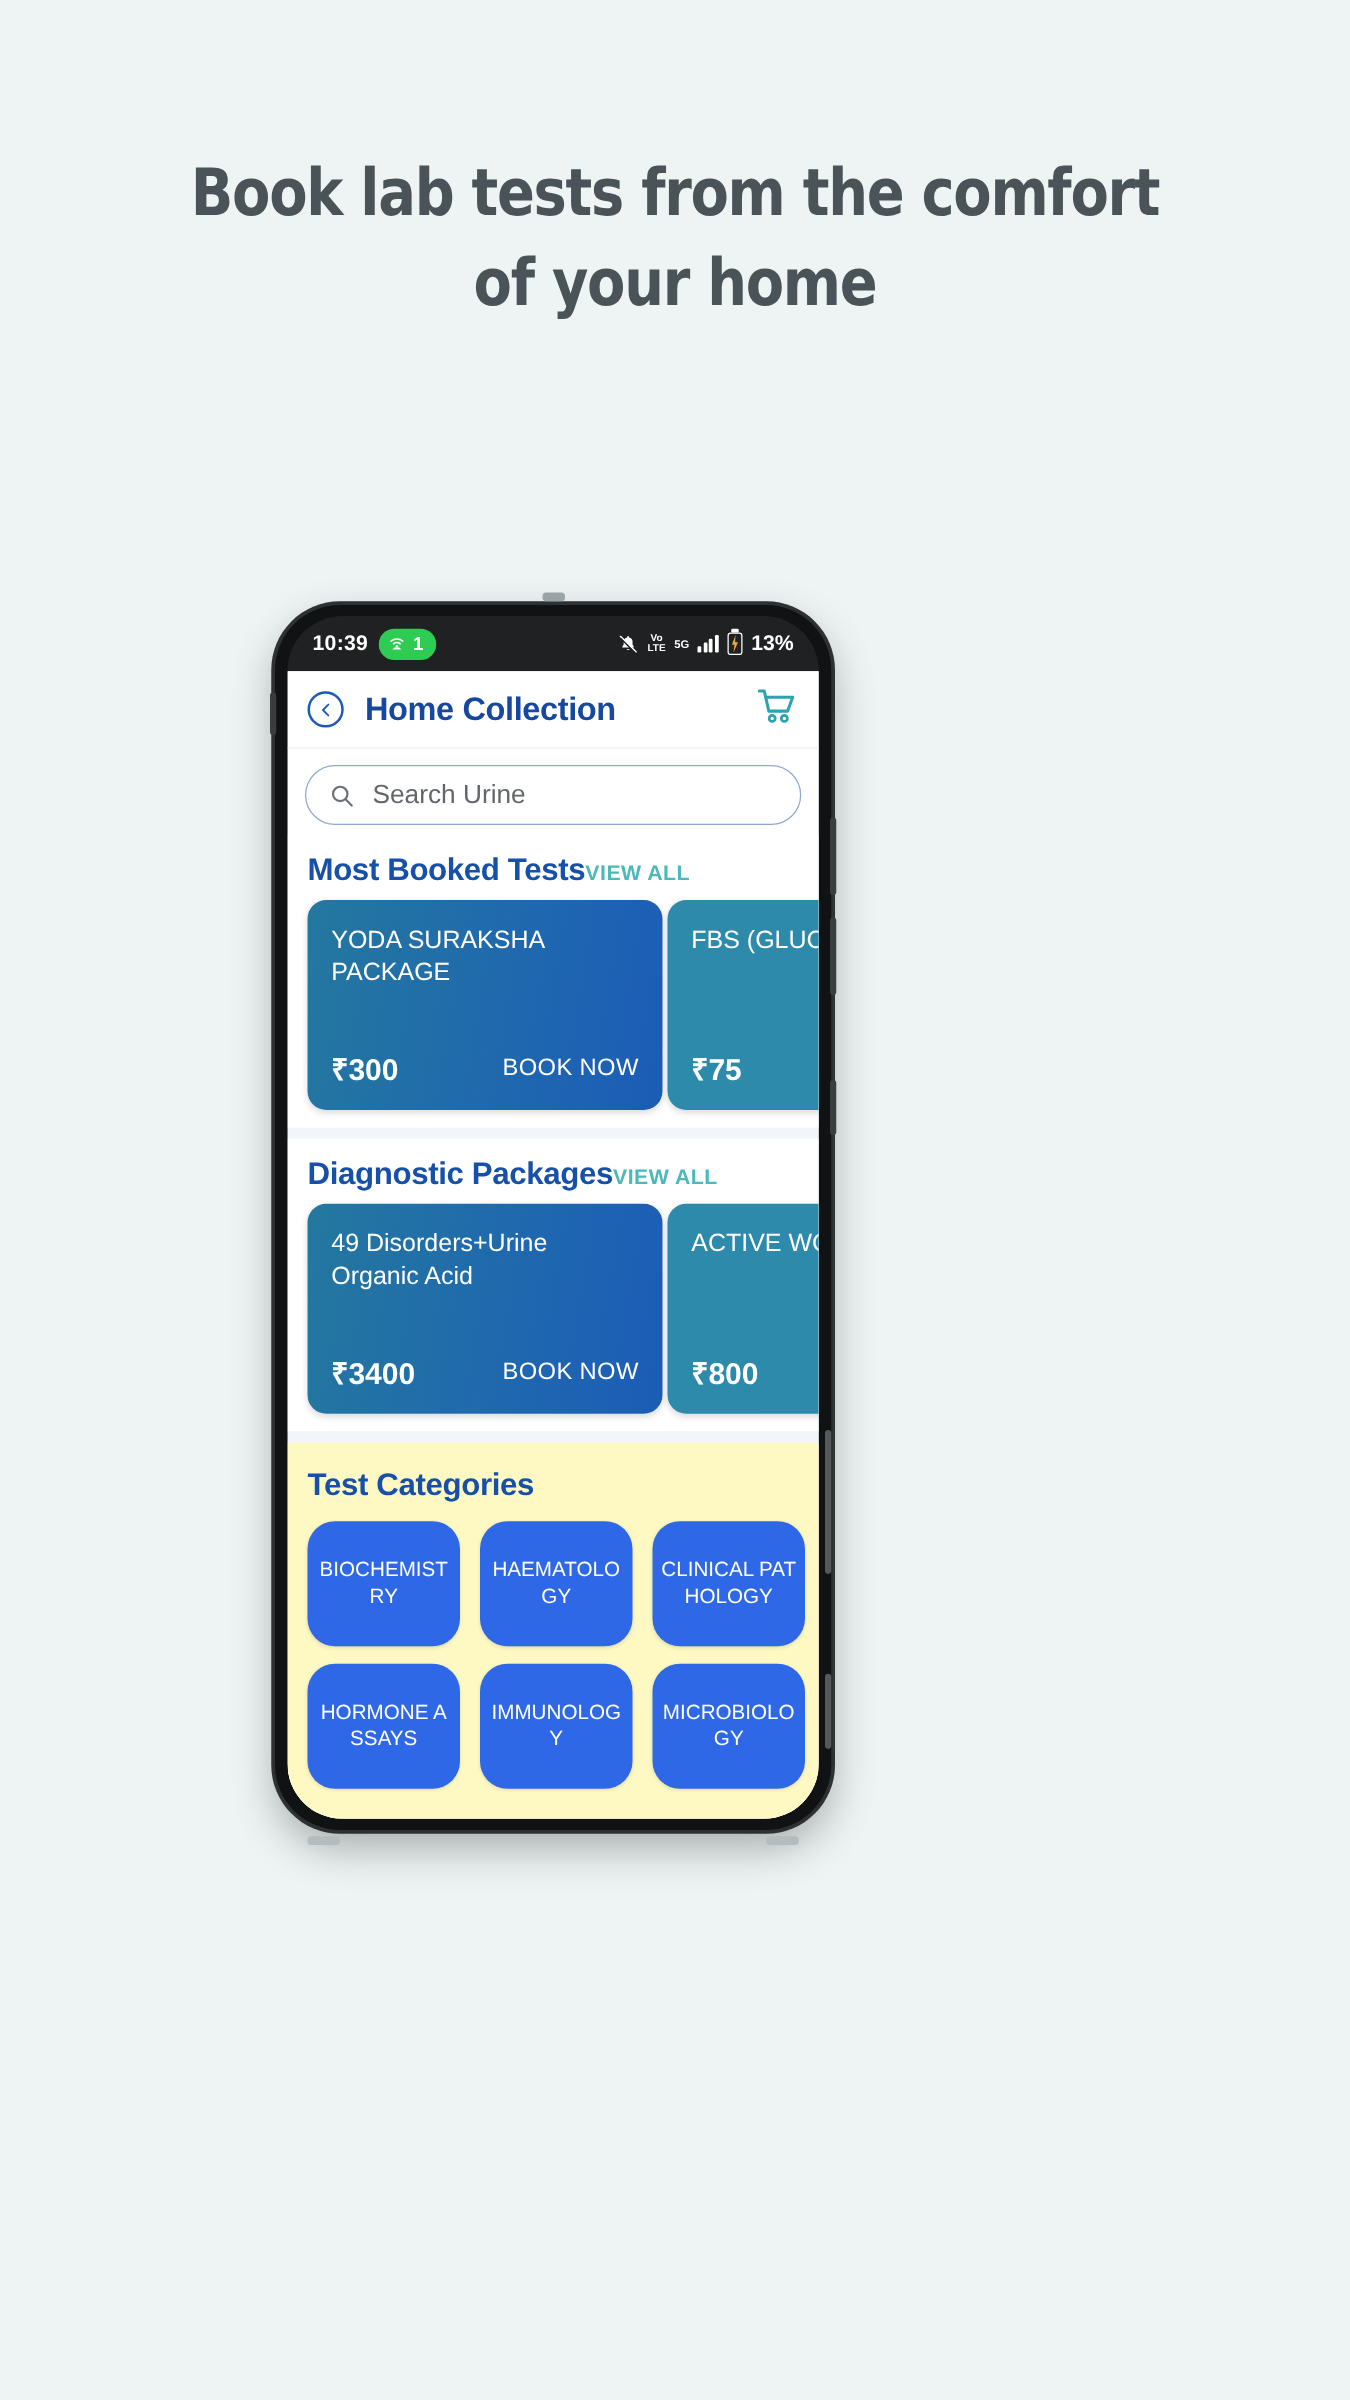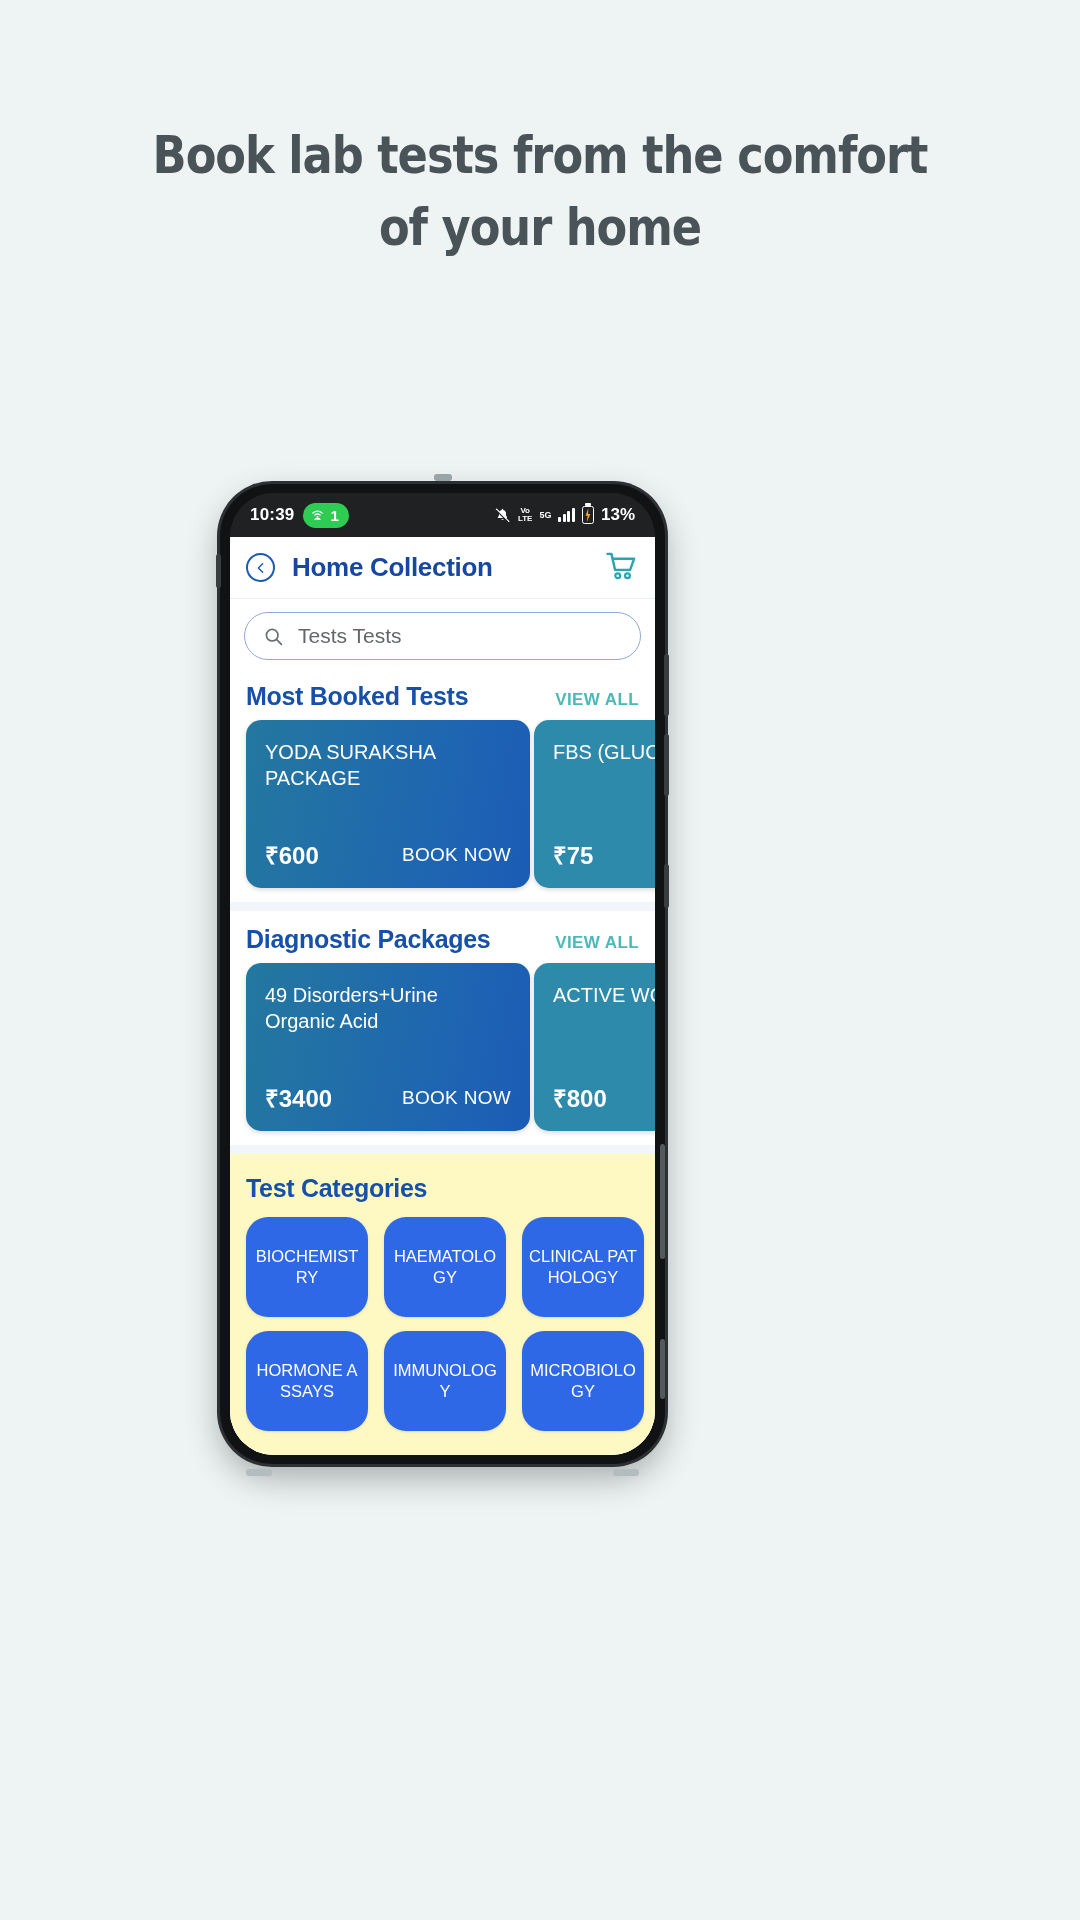--- a/index.html
+++ b/index.html
@@ -193,21 +193,20 @@
   }
   .panel {
     background:#fff;
     padding:4px 0 14px 0;
   }
   .panel + .panel { margin-top:9px; }
 
   .sec-head {
     display:flex;
     align-items:baseline;
-    justify-content:space-between;
     padding:10px 16px 9px 16px;
   }
   .sec-title {
     color:#1750a8;
     font-size:25px;
     font-weight:bold;
     letter-spacing:-0.3px;
   }
   .view-all {
     color:#4ab9b7;
@@ -381,36 +380,36 @@
           </svg>
         </span>
       </div>
 
       <div class="search-row">
         <div class="search-box">
           <svg width="21" height="21" viewBox="0 0 24 24">
             <circle cx="10.5" cy="10.5" r="6.6" fill="none" stroke="#6d7176" stroke-width="2"></circle>
             <path d="M15.4 15.4 21 21" stroke="#6d7176" stroke-width="2" stroke-linecap="round"></path>
           </svg>
-          <span class="search-ph">Tests Tests</span>
+          <span class="search-ph">Search Urine</span>
         </div>
       </div>
 
       <div class="body-scroll">
 
         <div class="panel">
           <div class="sec-head">
             <span class="sec-title">Most Booked Tests</span>
             <span class="view-all">VIEW ALL</span>
           </div>
           <div class="card-row">
             <div class="tcard grad">
               <div class="tcard-title">YODA SURAKSHA PACKAGE</div>
               <div class="tcard-foot">
-                <span class="tcard-price">₹600</span>
+                <span class="tcard-price">₹300</span>
                 <span class="tcard-book">BOOK NOW</span>
               </div>
             </div>
             <div class="tcard teal">
               <div class="tcard-title">FBS (GLUCOSE FASTING)</div>
               <div class="tcard-foot">
                 <span class="tcard-price">₹75</span>
 
               </div>
             </div>

